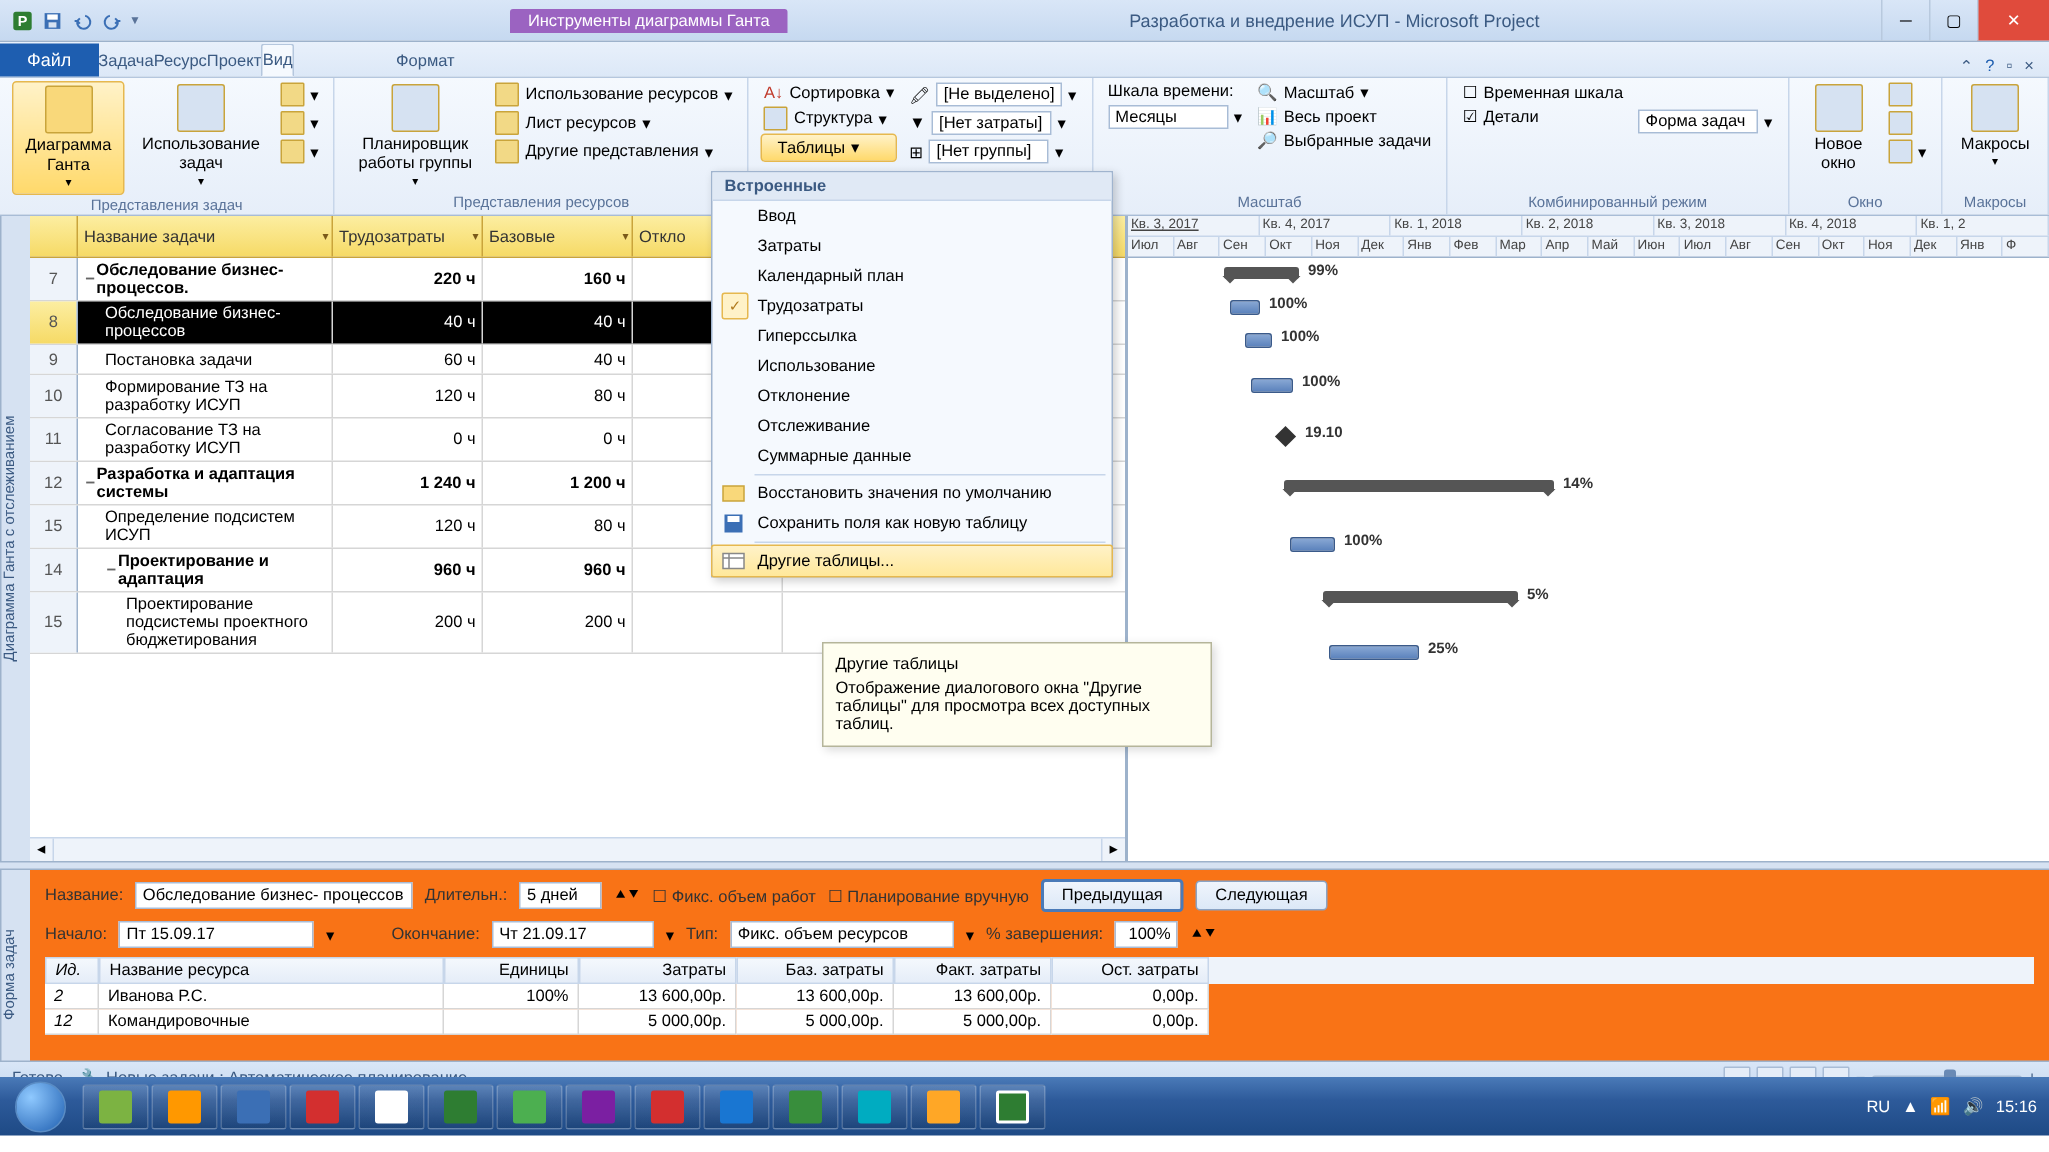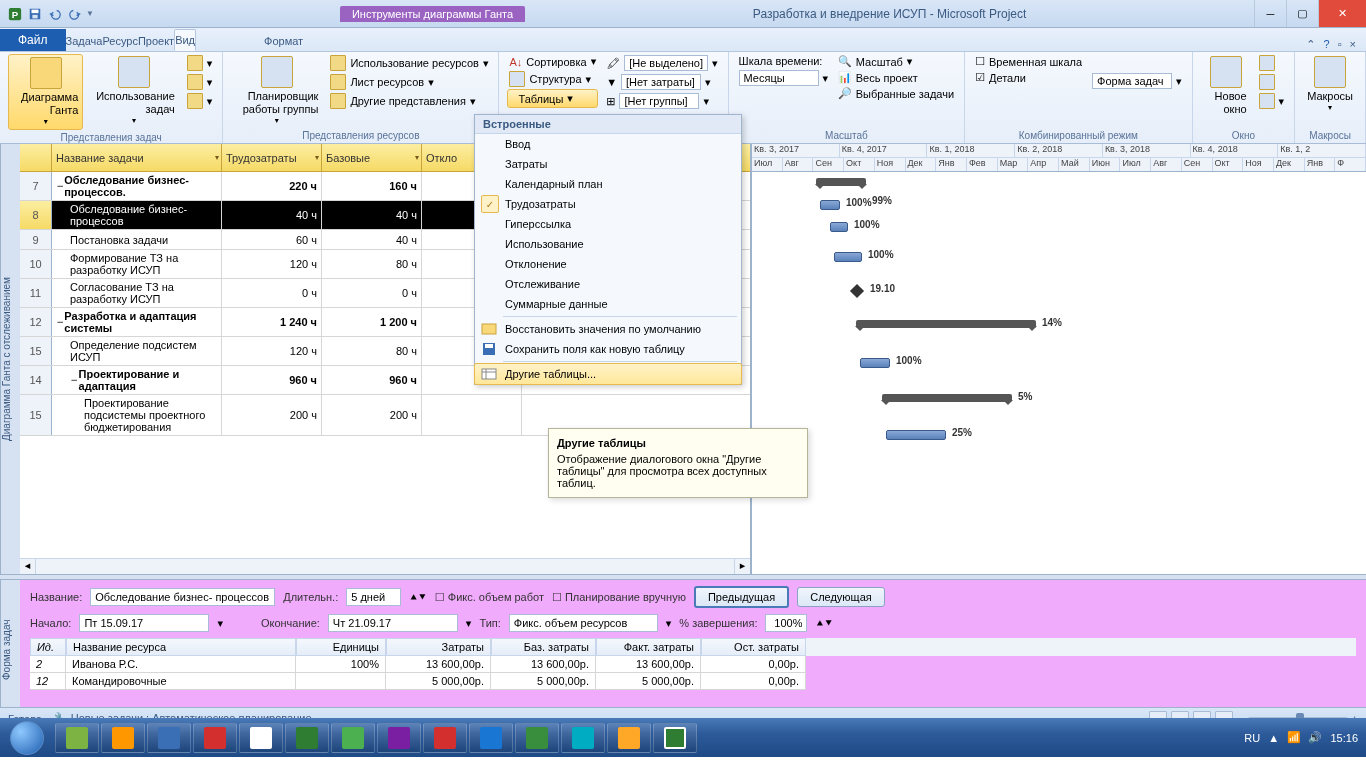--- a/index.html
+++ b/index.html
@@ -16,21 +16,21 @@
 .tabs{height:24px;background:linear-gradient(#e8f0fb,#dce8f7);display:flex;align-items:flex-end;border-bottom:1px solid #b5c7de;padding-left:0;}
 .file-tab{background:#1e5eb0;color:#fff;padding:4px 18px;border-radius:0;font-size:12px;}
 .tab{padding:4px 0;color:#3b5a82;cursor:pointer;}
 .tab.active{background:#f5f9fe;border:1px solid #b5c7de;border-bottom:1px solid #f5f9fe;border-radius:2px 2px 0 0;}
 .format-tab{margin-left:68px;}
 .help-area{margin-left:auto;display:flex;gap:8px;padding-right:10px;color:#3b5a82;}
 .ribbon{height:92px;background:linear-gradient(#f5f9fe,#e6eef9);border-bottom:1px solid #a8bcd6;display:flex;}
 .rgroup{border-right:1px solid #c7d6ea;padding:2px 8px 0 8px;display:flex;flex-direction:column;}
 .rgroup-body{flex:1;display:flex;align-items:flex-start;gap:6px;}
 .rgroup-label{text-align:center;color:#5a7399;font-size:10px;padding:2px 0;}
-.bigbtn{display:flex;flex-direction:column;align-items:center;padding:2px 4px;min-width:50px;text-align:right;line-height:1.2;}
+.bigbtn{display:flex;flex-direction:column;align-items:center;padding:2px 4px;min-width:50px;text-align:center;line-height:1.2;}
 .bigbtn .bico{width:32px;height:32px;background:#f9d87a;border:1px solid #c9a43b;border-radius:2px;margin-bottom:2px;}
 .bigbtn.active{background:linear-gradient(#fff2c8,#ffd96b);border:1px solid #e6b84e;border-radius:3px;}
 .stackbtns{display:flex;flex-direction:column;gap:1px;font-size:11px;}
 .sbtn{display:flex;align-items:center;gap:4px;padding:1px 2px;white-space:nowrap;}
 .sbtn .sico{width:16px;height:16px;background:#f2d986;border:1px solid #c9a43b;border-radius:1px;}
 .dropdown-btn{display:inline-flex;align-items:center;gap:4px;padding:2px 6px;background:linear-gradient(#fff2c8,#ffd96b);border:1px solid #e6b84e;border-radius:3px;}
 .combo{border:1px solid #a8bcd6;background:#fff;padding:1px 4px;font-size:11px;min-width:80px;display:inline-block;}
 .main{position:relative;height:430px;display:flex;}
 .sidebar-label{width:20px;background:#d6e2f2;border-right:1px solid #9db2cb;writing-mode:vertical-rl;transform:rotate(180deg);text-align:center;font-size:10px;color:#3b5a82;padding:4px 0;}
 .grid-pane{width:730px;flex-direction:column;display:flex;}
@@ -60,23 +60,23 @@
 .pct{position:absolute;font-size:10px;font-weight:bold;color:#333;}
 .milestone{position:absolute;width:10px;height:10px;background:#333;transform:rotate(45deg);}
 .menu-popup{position:absolute;left:474px;top:114px;width:268px;background:#f5f9fe;border:1px solid #a0b4ce;box-shadow:2px 2px 6px rgba(0,0,0,0.2);z-index:100;}
 .menu-header{background:#e0e9f5;padding:3px 8px;font-weight:bold;color:#3b5a82;font-size:11px;border-bottom:1px solid #c7d6ea;}
 .menu-item{display:flex;align-items:center;padding:4px 8px 4px 30px;position:relative;font-size:11px;}
 .menu-item.checked::before{content:"✓";position:absolute;left:6px;width:16px;height:16px;background:#fff2c8;border:1px solid #e6b84e;border-radius:2px;display:flex;align-items:center;justify-content:center;color:#b07a1e;font-size:10px;}
 .menu-item.hover{background:linear-gradient(#fff2c8,#ffe89a);border:1px solid #e6b84e;border-radius:2px;margin:-1px;}
 .menu-item .mico{position:absolute;left:6px;width:16px;height:16px;}
 .menu-sep{height:1px;background:#c7d6ea;margin:2px 4px 2px 28px;}
 .tooltip{position:absolute;left:548px;top:428px;width:260px;background:#fffef0;border:1px solid #b5b59a;padding:8px;z-index:101;font-size:11px;box-shadow:2px 2px 6px rgba(0,0,0,0.15);}
-.tooltip .tt-title{font-weight:bold;margin-bottom:4px;}
+.tooltip .tt-title{font-weight:normal;margin-bottom:4px;}
 .splitter{height:6px;background:#d6e2f2;border-top:1px solid #9db2cb;border-bottom:1px solid #9db2cb;cursor:ns-resize;}
-.form-pane{height:140px;background:#f0abfc;padding:6px 10px;position:relative;}
+.form-pane{height:140px;background:#f97316;padding:6px 10px;position:relative;}
 .form-sidebar{position:absolute;left:0;top:0;bottom:0;width:20px;background:#d6e2f2;border-right:1px solid #9db2cb;writing-mode:vertical-rl;transform:rotate(180deg);text-align:center;font-size:10px;color:#3b5a82;}
 .form-content{margin-left:20px;}
 .form-row{display:flex;align-items:center;gap:8px;margin-bottom:6px;}
 .form-row label{font-size:11px;color:#333;}
 .form-row input,.form-row .finput{border:1px solid #a8bcd6;background:#fff;padding:2px 4px;font-size:11px;}
 .fbtn{border:1px solid #8aa3c4;background:linear-gradient(#f0f5fc,#dce8f7);padding:3px 12px;border-radius:3px;font-size:11px;}
 .fbtn.primary{border:2px solid #4a7ab8;}
 .rsrc-table{margin-top:4px;}
 .rsrc-header{display:flex;background:#eef3fa;}
 .rh{border:1px solid #c7d6ea;padding:2px 6px;font-size:11px;background:linear-gradient(#f4f8fd,#e5edf8);}
@@ -353,21 +353,21 @@
       </div>
     <div style="height:16px;background:#eef3fa;border-top:1px solid #c7d6ea;display:flex;">
       <div style="width:16px;border-right:1px solid #c7d6ea;text-align:center;">◂</div>
       <div style="flex:1;"></div>
       <div style="width:16px;border-left:1px solid #c7d6ea;text-align:center;">▸</div>
     </div>
   </div>
   <div class="timeline-pane">
     <div class="tl-header">
       <div class="tl-h1" id="tl-h1">
-          <div class="tlh" style="width: 93px;">Кв. 3, 2017</div>
+          <div class="tlh" style="width: 93px; text-decoration: underline;">Кв. 3, 2017</div>
           <div class="tlh" style="width: 93px;">Кв. 4, 2017</div>
           <div class="tlh" style="width: 93px;">Кв. 1, 2018</div>
           <div class="tlh" style="width: 93px;">Кв. 2, 2018</div>
           <div class="tlh" style="width: 93px;">Кв. 3, 2018</div>
           <div class="tlh" style="width: 93px;">Кв. 4, 2018</div>
           <div class="tlh" style="width: 93px;">Кв. 1, 2</div>
         </div>
       <div class="tl-h2" id="tl-h2">
           <div class="tlh" style="width: 31px;">Июл</div>
           <div class="tlh" style="width: 31px;">Авг</div>
@@ -386,21 +386,21 @@
           <div class="tlh" style="width: 31px;">Сен</div>
           <div class="tlh" style="width: 31px;">Окт</div>
           <div class="tlh" style="width: 31px;">Ноя</div>
           <div class="tlh" style="width: 31px;">Дек</div>
           <div class="tlh" style="width: 31px;">Янв</div>
           <div class="tlh" style="width: 31px;">Ф</div>
         </div>
     </div>
     <div class="tl-body" id="tl-body">
       <div class="bar summary" style="left:64px;top:6px;width:50px;"></div>
-        <div class="pct" style="left:120px;top:3px;margin-top:20px;">99%</div>
+        <div class="pct" style="left:120px;top:3px;">99%</div>
       <div class="bar" style="left:68px;top:28px;width:20px;"></div>
         <div class="pct" style="left:94px;top:25px;">100%</div>
       <div class="bar" style="left:78px;top:50px;width:18px;"></div>
         <div class="pct" style="left:102px;top:47px;">100%</div>
       <div class="bar" style="left:82px;top:80px;width:28px;"></div>
         <div class="pct" style="left:116px;top:77px;">100%</div>
       <div class="milestone" style="left:100px;top:114px;"></div>
         <div class="pct" style="left:118px;top:111px;">19.10</div>
       <div class="bar summary" style="left:104px;top:148px;width:180px;"></div>
         <div class="pct" style="left:290px;top:145px;">14%</div>
@@ -474,21 +474,21 @@
         <span>⯅⯆</span>
       <label>☐ <span>Фикс. объем работ</span></label>
       <label>☐ <span>Планирование вручную</span></label>
       <button class="fbtn primary">Предыдущая</button>
       <button class="fbtn">Следующая</button>
     </div>
     <div class="form-row">
       <label>Начало:</label>
       <input class="finput" style="width: 130px;" value="Пт 15.09.17"> ▾
       <label style="margin-left:30px;">Окончание:</label>
-      <input class="finput" style="width: 130px;" value="Чт 21.09.17"> ▾
+      <input class="finput" style="width: 108px;" value="Чт 21.09.17"> ▾
       <label>Тип:</label>
       <span class="finput" style="display:inline-block;width:149px;">Фикс. объем ресурсов</span> ▾
       <label>% завершения:</label>
       <input class="finput" style="width: 42px; text-align: right;" value="100%"><span>⯅⯆</span>
     </div>
     <div class="rsrc-table">
       <div class="rsrc-header">
         <div class="rh rw-id">Ид.</div>
         <div class="rh rw-name">Название ресурса</div>
         <div class="rh rw-unit">Единицы</div>

